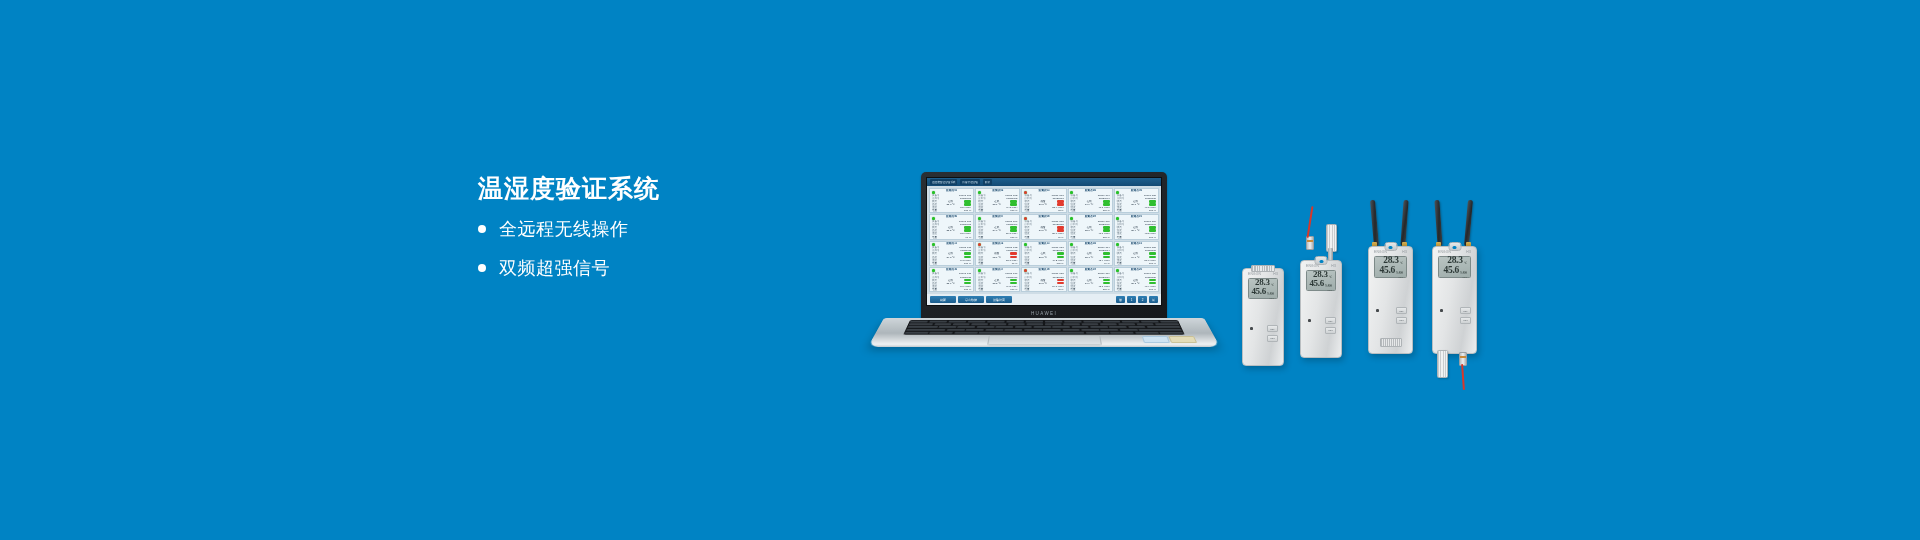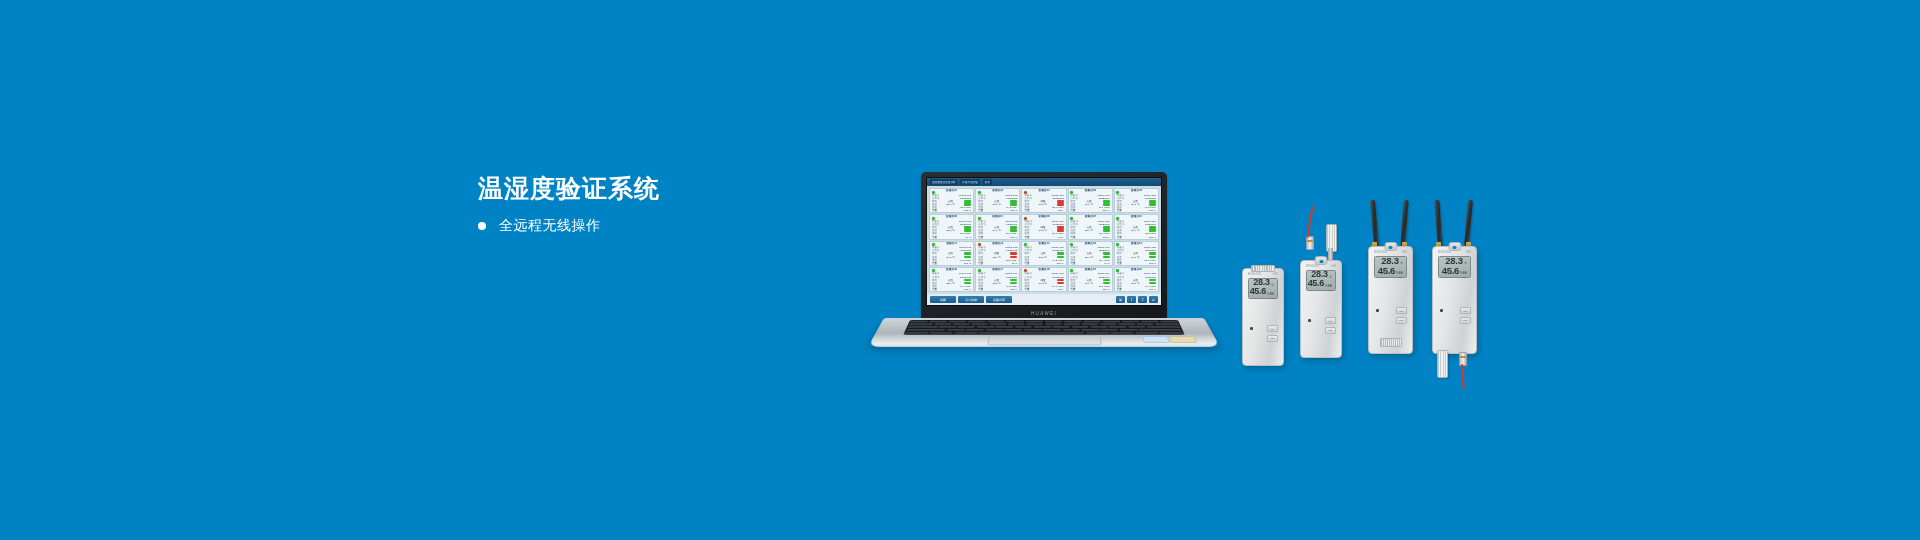--- a/index.html
+++ b/index.html
@@ -18,21 +18,21 @@
   }
   .copy .subtitle{
     font-size:14.5px;color:#eaf6fd;font-weight:400;letter-spacing:.4px;
     margin:0 0 22px 0;white-space:nowrap;
   }
   .feature{display:flex;align-items:center;margin-bottom:15px;}
   .dot{
     width:8px;height:8px;border-radius:50%;background:#ffffff;
     margin-right:13px;flex:0 0 8px;
   }
-  .feature .ftext{font-size:14px;color:#ffffff;letter-spacing:.5px;white-space:nowrap;}
+  .feature .ftext{font-size:18px;color:#ffffff;letter-spacing:.5px;white-space:nowrap;}
 
   
   .laptop{position:absolute;left:884px;top:172px;width:320px;height:200px;}
   .lid{
     position:absolute;left:37px;top:0;width:246px;height:148px;
     background:linear-gradient(160deg,#2a2f34,#16181b);
     border-radius:5px 5px 2px 2px;
     box-shadow:0 1px 2px rgba(0,0,0,.35);
     padding:5px 5px 0 5px;box-sizing:border-box;
   }
@@ -142,21 +142,21 @@
     padding:3px 5px 0 5px;font-size:3.2px;color:#8a9196;letter-spacing:.3px;
   }
   .lcd{
     margin:2px auto 0 auto;background:linear-gradient(170deg,#b9c4c2,#9fadab);
     border:.8px solid #7d8a89;border-radius:1.5px;position:relative;
     display:flex;flex-direction:column;justify-content:center;
     padding:1px 3px;box-sizing:border-box;
   }
   .lcd .ln{display:flex;align-items:flex-end;justify-content:flex-end;gap:1px;line-height:1;}
   .lcd .num{
-    font-family:Liberation Sans, sans-serif;
+    font-family:Liberation Serif, serif;
     font-weight:bold;color:#2c3836;letter-spacing:-.3px;
   }
   .lcd .unit{font-size:3px;color:#3a4644;padding-bottom:.5px;}
   .lcd .tiny{font-size:2.2px;color:#53605e;text-align:right;margin-top:.5px;}
   .btns{position:absolute;right:5px;display:flex;flex-direction:column;gap:2.5px;}
   .pbtn{
     width:9px;height:5px;border-radius:1px;
     background:linear-gradient(180deg,#e8eaeb,#cdd1d3);
     border:.5px solid #b0b5b8;font-size:2.2px;color:#6d7478;
     display:flex;align-items:center;justify-content:center;
@@ -216,20 +216,24 @@
 <body>
 
 <div class="banner">
 
   <div class="copy">
     <h1 class="title">温湿度验证系统</h1>
     <div>
       <div class="feature">
         <span class="dot"></span>
         <span class="ftext">全远程无线操作</span>
+      </div>
+      <div class="feature">
+        <span class="dot"></span>
+        <span class="ftext">双频超强信号</span>
       </div>
     </div>
   </div>
 
   <div class="laptop">
     <div class="lid">
       <div class="screen">
 
         <div class="scr-head">
           <div class="tab">温湿度验证管理系统</div>

